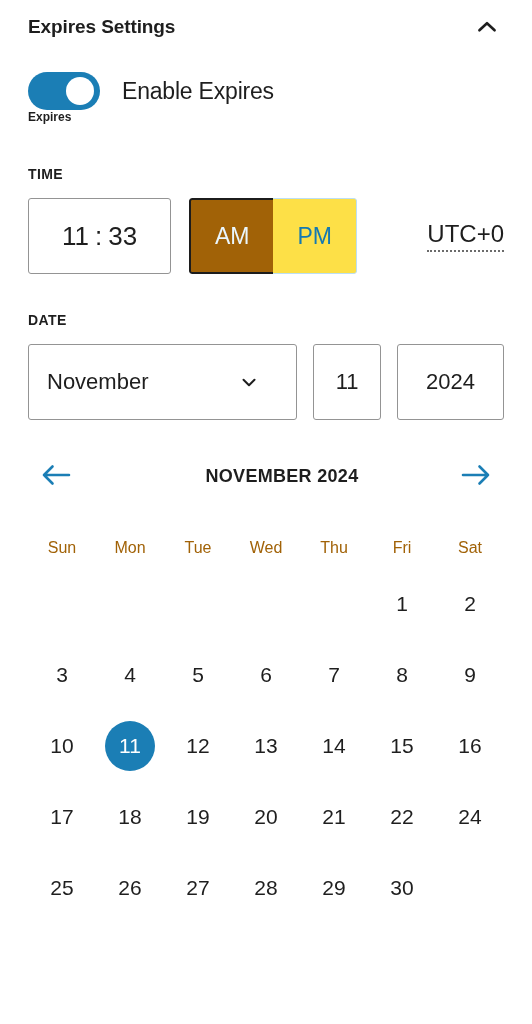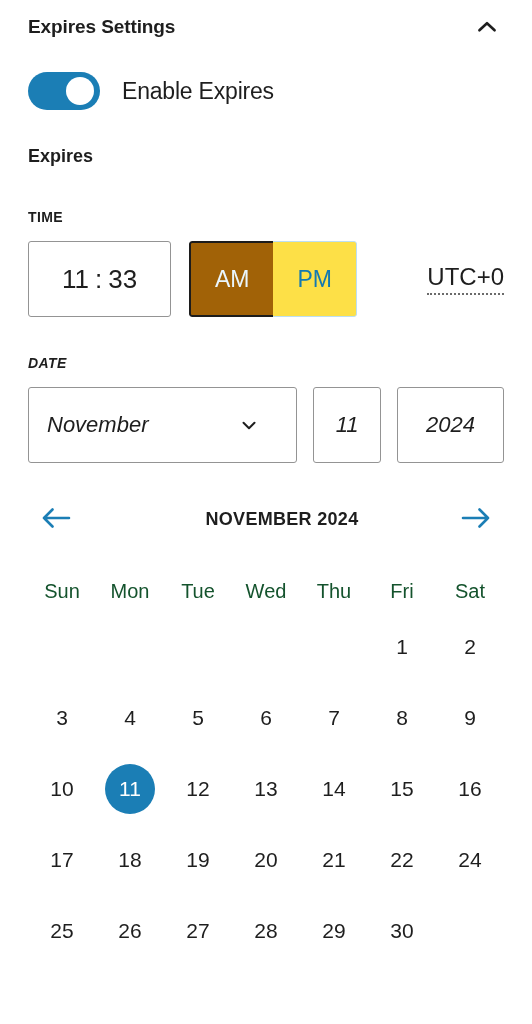--- a/index.html
+++ b/index.html
@@ -74,24 +74,23 @@
     background: #ffffff;
   }
   .toggle-label {
     font-size: 23px;
     color: #1e1e1e;
     letter-spacing: -0.2px;
   }
 
   
   .section-heading {
-    font-size: 18px;
+    font-size: 12px;
     font-weight: 700;
     color: #1e1e1e;
-    margin-top: 36px;
   }
 
   .field-label {
     font-size: 14px;
     font-weight: 700;
     letter-spacing: 0.4px;
     color: #1e1e1e;
     text-transform: uppercase;
   }
 
@@ -155,21 +154,21 @@
     margin-left: 70px;
     font-size: 24px;
     color: #1e1e1e;
     white-space: nowrap;
     border-bottom: 2px dotted #6b6b6b;
     padding-bottom: 2px;
     cursor: help;
   }
 
   
-  .date-block { margin-top: 38px; font-style: italic; }
+  .date-block { margin-top: 38px; }
   .date-row {
     display: flex;
     align-items: center;
     margin-top: 16px;
     gap: 16px;
   }
   .month-select {
     width: 278px;
     height: 76px;
     border: 1px solid #949494;
@@ -248,22 +247,22 @@
   .cal-grid {
     display: grid;
     grid-template-columns: repeat(7, 1fr);
     margin-top: 30px;
   }
   .dow {
     height: 40px;
     display: flex;
     align-items: center;
     justify-content: center;
-    font-size: 20px;
-    color: #14532d;
+    font-size: 16px;
+    color: #a16207;
   }
   .day-cell {
     height: 71px;
     display: flex;
     align-items: center;
     justify-content: center;
     font-size: 21px;
     color: #1e1e1e;
     cursor: pointer;
   }

